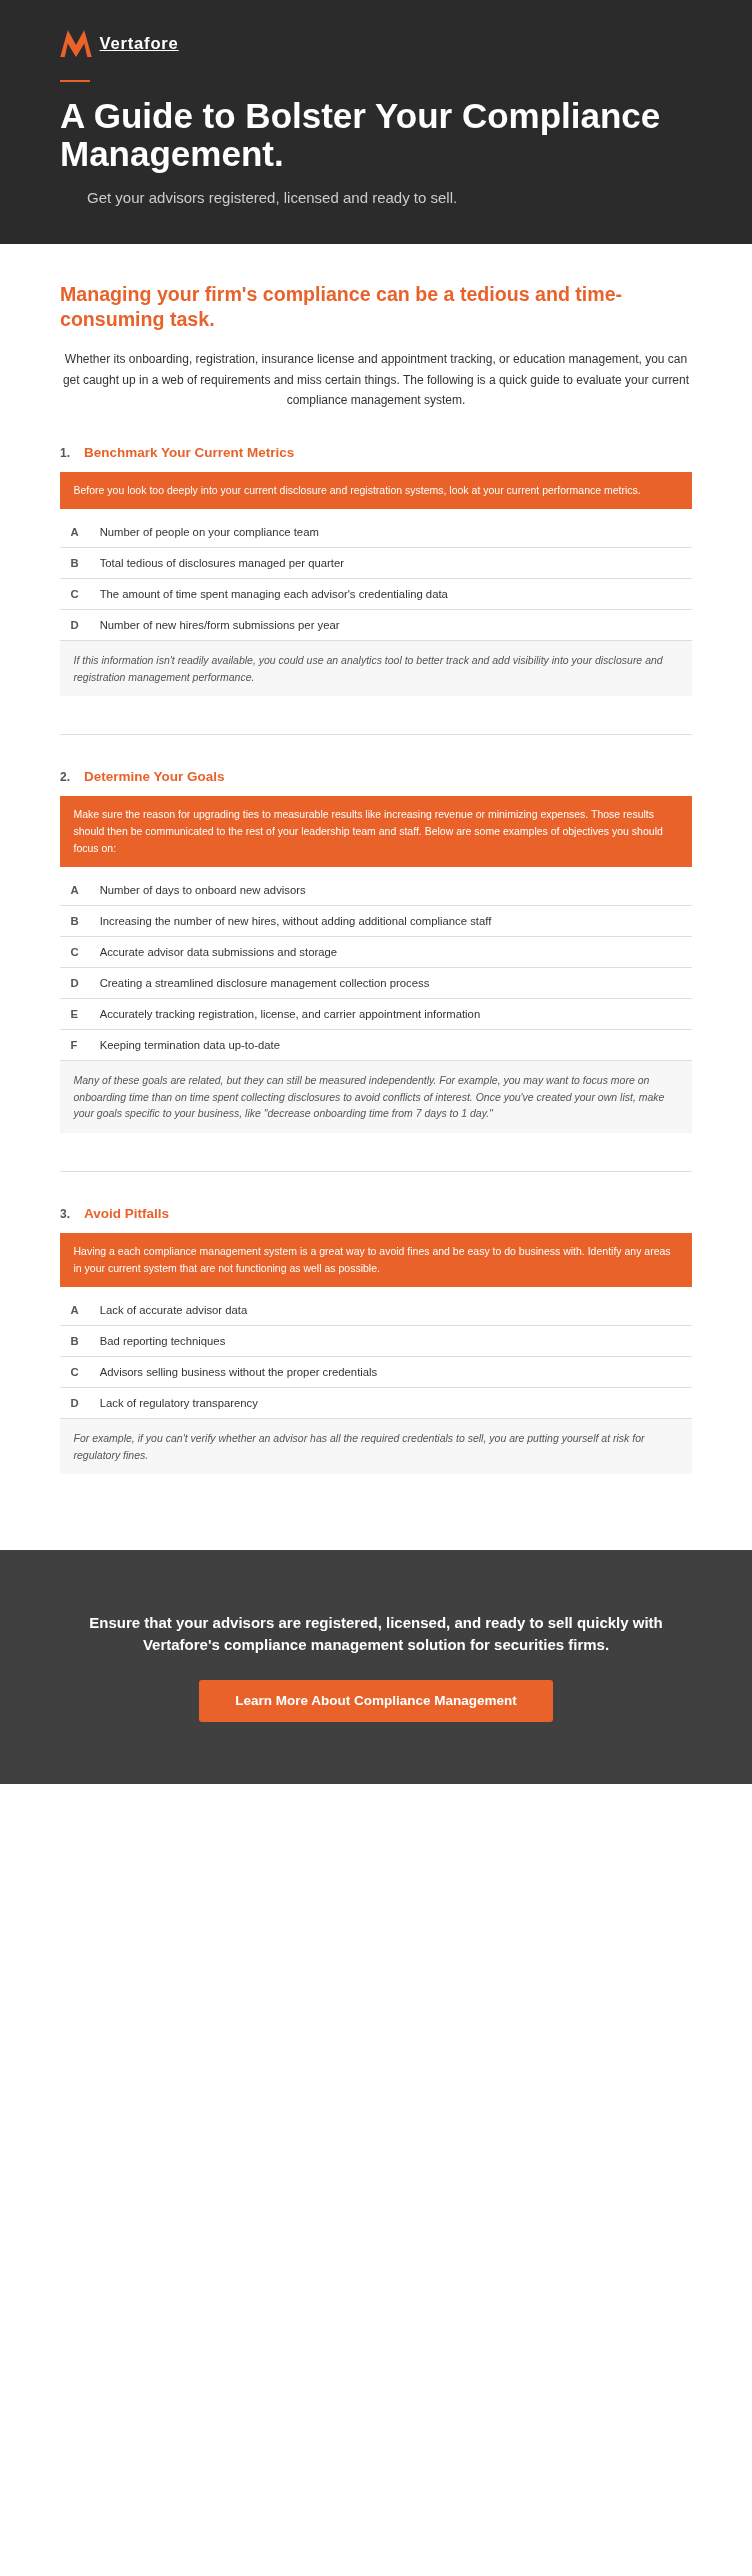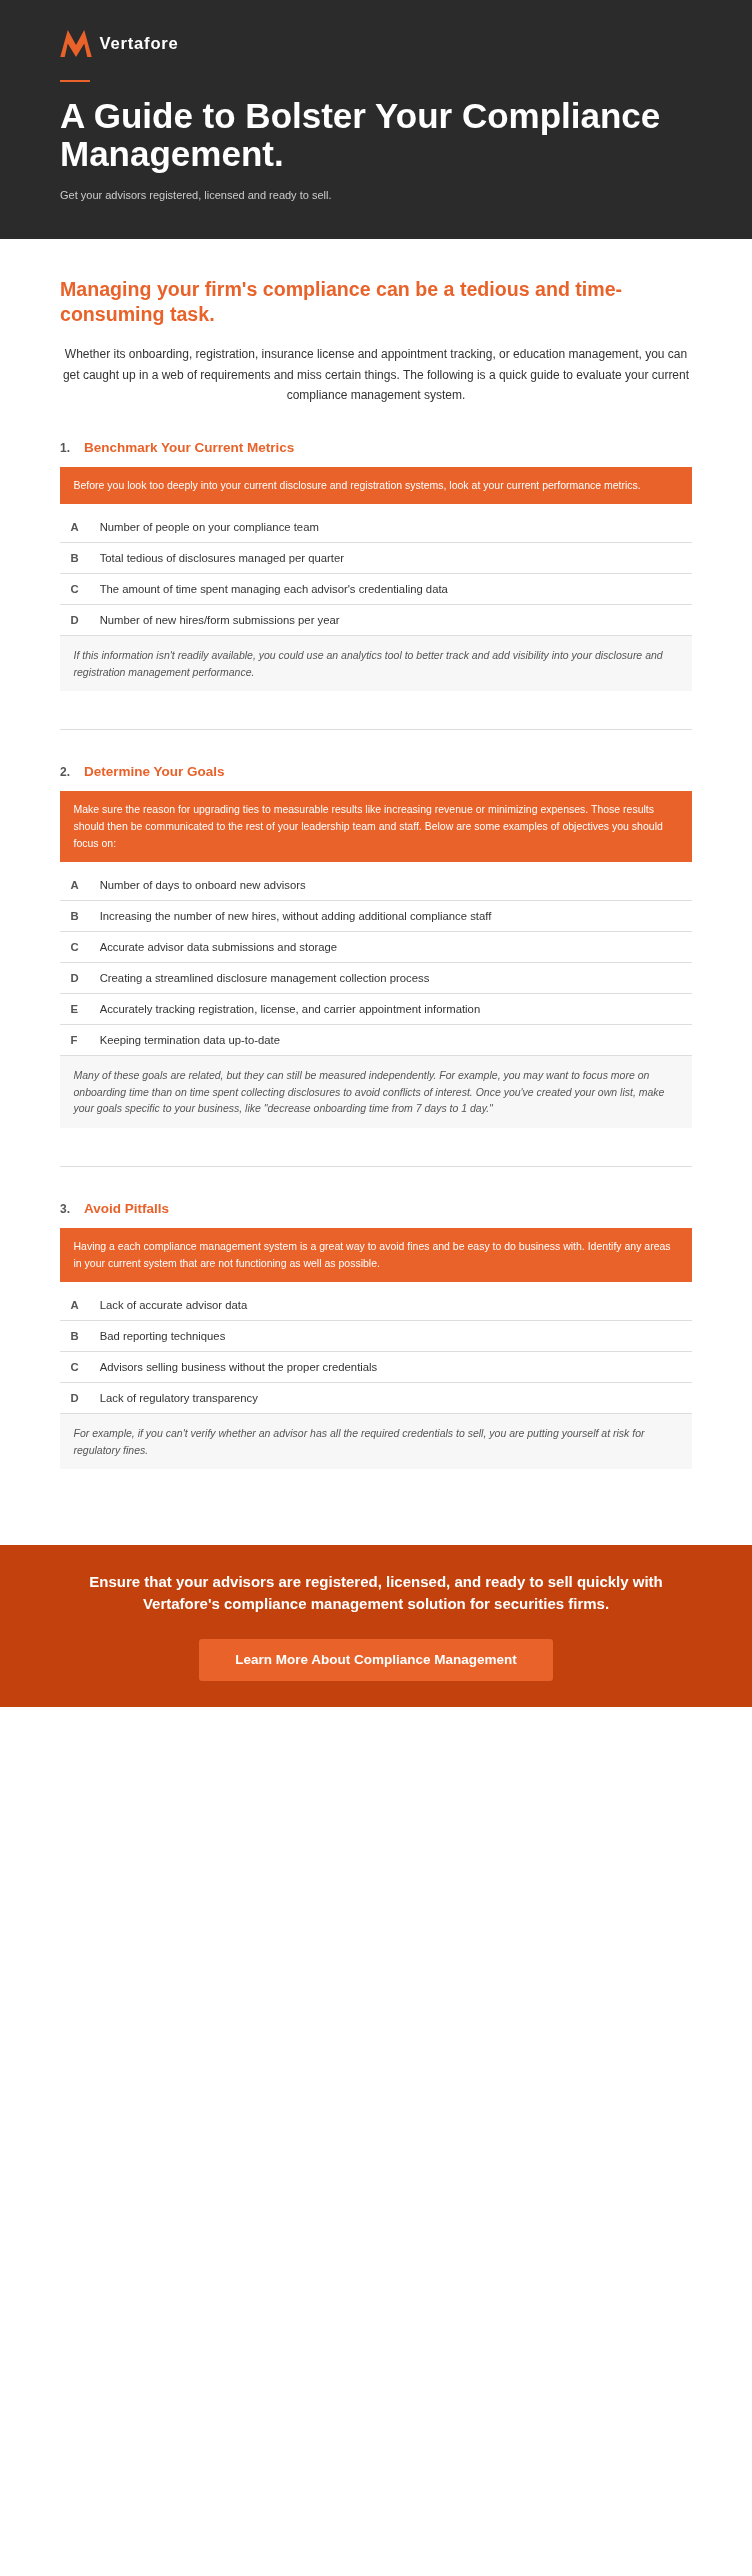--- a/index.html
+++ b/index.html
@@ -24,38 +24,40 @@
     .logo-icon {
       width: 32px;
       height: 27px;
       margin-right: 7.5px;
     }
     .logo-text {
       color: #ffffff;
       font-size: 16.6px;
       font-weight: 700;
       letter-spacing: 0.8px;
+      text-decoration: underline;
     }
     .hero-divider {
       width: 30px;
       height: 2.3px;
       background: #e8622a;
       margin-bottom: 15px;
     }
     .hero-title {
       font-size: 35px;
       font-weight: 900;
       line-height: 1.1;
       color: #ffffff;
       margin-bottom: 15px;
     }
     .hero-subtitle {
-      font-size: 11px;
+      font-size: 15px;
       color: #cccccc;
       font-weight: 400;
+      margin-left: 27px;
     }
 
     
     .main-content {
       background: #ffffff;
       padding: 38px 60px;
     }
 
     .section-intro-title {
       color: #e8622a;
@@ -136,22 +138,22 @@
     }
 
     .section-divider {
       border: none;
       border-top: 0.8px solid #dddddd;
       margin: 34px 0;
     }
 
     
     .footer-cta {
-      background-color: #c2410c;
-      padding: 26px 60px;
+      background-color: #404040;
+      padding: 62px 60px;
       text-align: center;
     }
     .footer-cta-text {
       color: #ffffff;
       font-size: 15px;
       font-weight: 700;
       line-height: 1.5;
       margin-bottom: 22.6px;
     }
     .cta-button {

